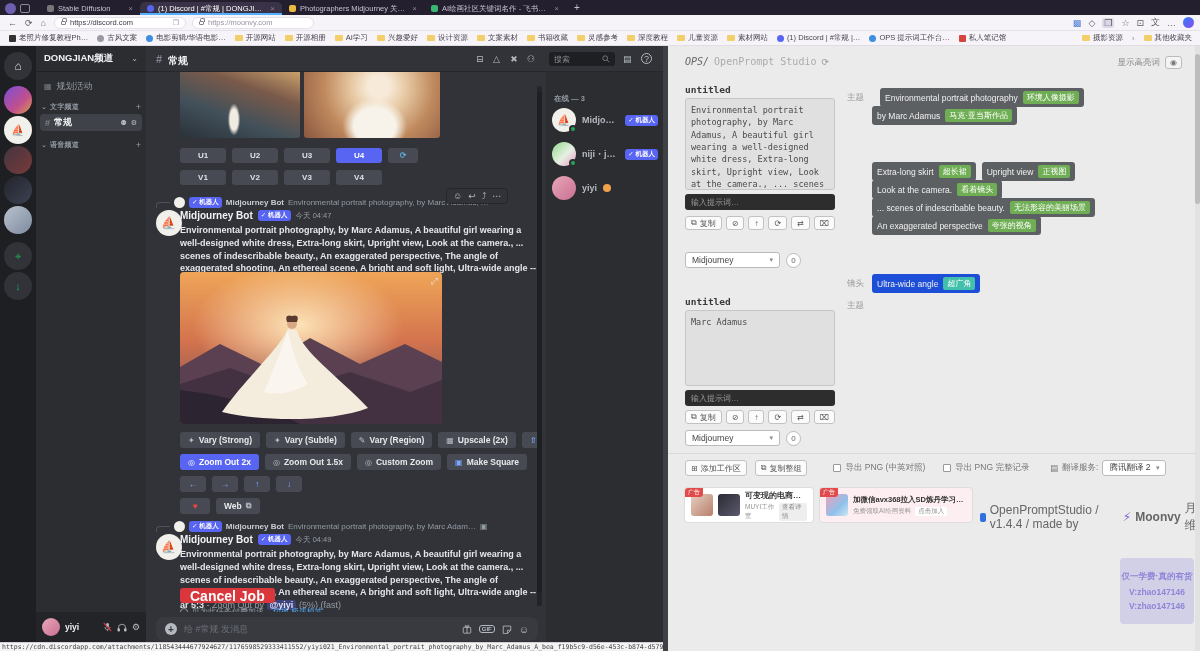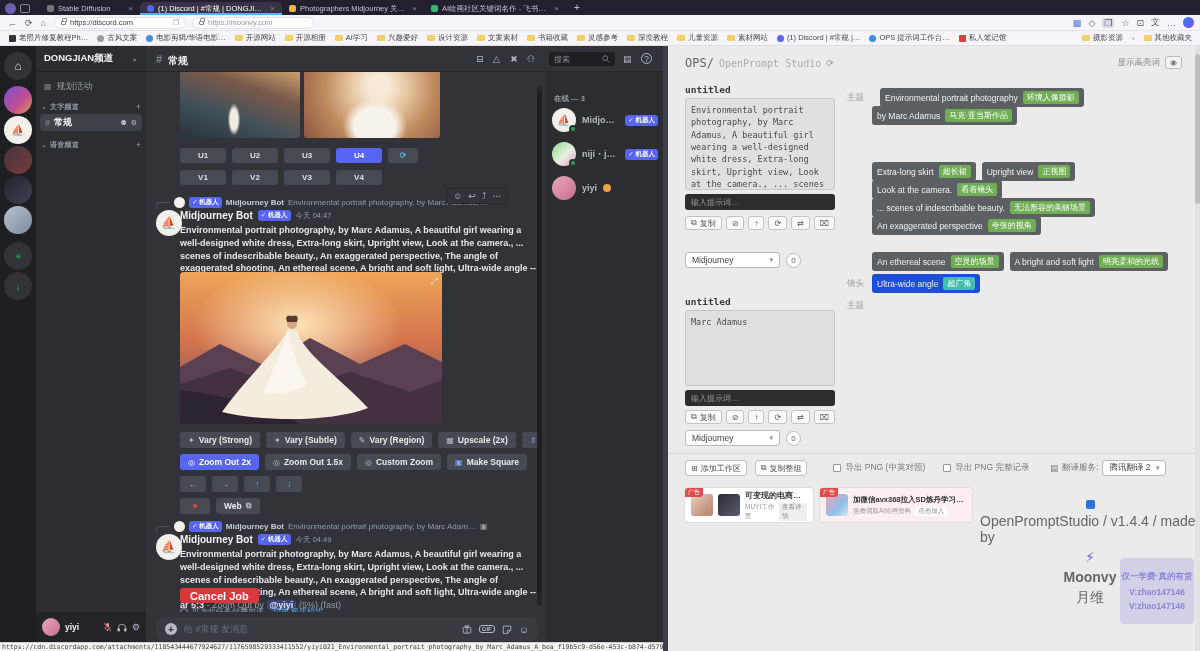--- a/index.html
+++ b/index.html
@@ -440,21 +440,21 @@
         <b style="font-size:10px;color:#f2f3f5;">Midjourney Bot</b>
         <span class="botbadge">✓ 机器人</span>
         <span style="font-size:7.5px;color:#949ba4;">今天 04:49</span>
       </div>
       <div class="abs mbody" style="left:34px;top:476px;width:358px;">
         <span>Environmental portrait photography, by Marc Adamus, A beautiful girl wearing a well-designed white dress, Extra-long skirt, Upright view, Look at the camera., ... scenes of indescribable beauty., An exaggerated perspective, The angle of exaggerated shooting, An ethereal scene, A bright and soft light, Ultra-wide angle --ar 5:3</span>
         <span class="meta">- Zoom Out by</span>
         <span class="mention">@yiyi</span>
         <span class="meta">(5%) (fast)</span>
       </div>
-      <span class="abs ic" style="left:34px;top:516px;height:15px;padding:0 10px;background:#da373c;border-radius:3px;color:#fff;font-size:11px;font-weight:700;">Cancel Job</span>
+      <span class="abs ic" style="left:34px;top:516px;height:15px;padding:0 10px;background:#da373c;border-radius:3px;color:#fff;font-size:14px;font-weight:700;">Cancel Job</span>
       <div class="abs" style="left:34px;top:534px;font-size:8px;color:#949ba4;display:flex;gap:4px;align-items:center;">
         <span style="width:8px;height:8px;border:1px solid #949ba4;border-radius:50%;display:inline-block;"></span>
         <span>可为此任务付费加速 -</span>
         <span style="color:#4fa2e8;">切换 极速模式</span>
       </div>
     </div>
 
     <span class="chatbar abs" style="top:40px;height:520px;background:#232428;"></span>
     <span class="chatbar abs" style="top:46px;height:500px;"></span>
 
@@ -496,21 +496,21 @@
         <span style="width:8px;height:8px;border-radius:50%;background:#f0a24b;"></span>
       </div>
     </div>
   </div>
 
   <div id="divider" class="abs"></div>
 
   <div id="ops" class="abs">
 
     <div style="position:absolute;left:17px;top:10px;display:flex;align-items:center;gap:5px;">
-      <span class="mono" style="font-size:12px;color:#666;">OPS/</span>
+      <span class="mono" style="font-size:10px;color:#666;font-style:italic;">OPS/</span>
       <span class="mono" style="font-size:10px;color:#ababab;">OpenPrompt Studio</span>
       <span style="font-size:9px;color:#999;">⟳</span>
     </div>
     <div style="position:absolute;right:18px;top:10px;display:flex;align-items:center;gap:5px;">
       <span style="font-size:8.5px;color:#8a8a8a;">显示高亮词</span>
       <span class="ic" style="width:17px;height:13px;border:1px solid #bbb;border-radius:3px;background:#f4f4f4;color:#777;font-size:8px;">◉</span>
     </div>
 
     <div class="mono" style="position:absolute;left:17px;top:38px;font-size:9.5px;font-weight:700;color:#3a3a3a;">untitled</div>
     <div class="opsarea mono abs" style="left:17px;top:52px;width:150px;height:92px;">Environmental portrait photography, by Marc Adamus, A beautiful girl wearing a well-designed white dress, Extra-long skirt, Upright view, Look at the camera., ... scenes of indescribable beauty., An exaggerated perspective, The angle of exaggerated shooting, An ethereal s</div>
@@ -578,30 +578,20 @@
           <span>... scenes of indescribable beauty.</span>
           <span class="zh">无法形容的美丽场景</span>
         </span>
       </div>
     <div class="tagrow" style="top:170px;">
         <span class="tag mono">
           <span>An exaggerated perspective</span>
           <span class="zh">夸张的视角</span>
         </span>
       </div>
-    <div class="tagrow" style="top:206px;">
-      <span class="tag mono">
-          <span>An ethereal scene</span>
-          <span class="zh">空灵的场景</span>
-        </span>
-      <span class="tag mono">
-          <span>A bright and soft light</span>
-          <span class="zh">明亮柔和的光线</span>
-        </span>
-    </div>
     <span class="tlab" style="left:168px;top:232px;">镜头</span>
     <div class="tagrow" style="top:228px;">
         <span class="tag mono teal">
           <span>Ultra-wide angle</span>
           <span class="zh">超广角</span>
         </span>
       </div>
 
     <div class="mono" style="position:absolute;left:17px;top:250px;font-size:9.5px;font-weight:700;color:#3a3a3a;">untitled</div>
     <span class="tlab" style="left:168px;top:254px;">主题</span>
@@ -680,21 +670,21 @@
       <span class="adb">广告</span>
       <span class="thumb" style="background:linear-gradient(135deg,#f2a0b8,#8fc0ea 60%,#cfe6f5);"></span>
       <span style="display:flex;flex-direction:column;gap:2px;min-width:0;">
         <b style="font-size:7.5px;color:#333;" class="ell">加微信avx368拉入SD炼丹学习交流群</b>
         <span style="display:flex;gap:4px;align-items:center;">
             <i style="font-style:normal;font-size:6.5px;color:#999;" class="ell">免费领取AI绘画资料</i>
             <i style="font-style:normal;font-size:6.5px;color:#888;background:#fff;border-radius:2px;padding:0 3px;white-space:nowrap;">点击加入</i>
           </span>
       </span>
     </div>
-    <div class="abs mono" style="left:312px;top:454px;display:flex;gap:4px;align-items:center;font-size:14px;color:#666;flex-direction:column;">
+    <div class="abs mono" style="left:312px;top:454px;display:flex;gap:4px;align-items:center;font-size:12px;color:#666;">
       <span style="width:9px;height:9px;background:#2f6fe0;border-radius:2px;display:inline-block;"></span>
       <span>OpenPromptStudio / v1.4.4 / made by</span>
       <span style="color:#7b5cd6;">⚡</span>
       <b>Moonvy</b>
       <span>月维</span>
     </div>
 
     <div id="wm">
       <div>仅一学费·真的有货</div>
       <div>V:zhao147146</div>

